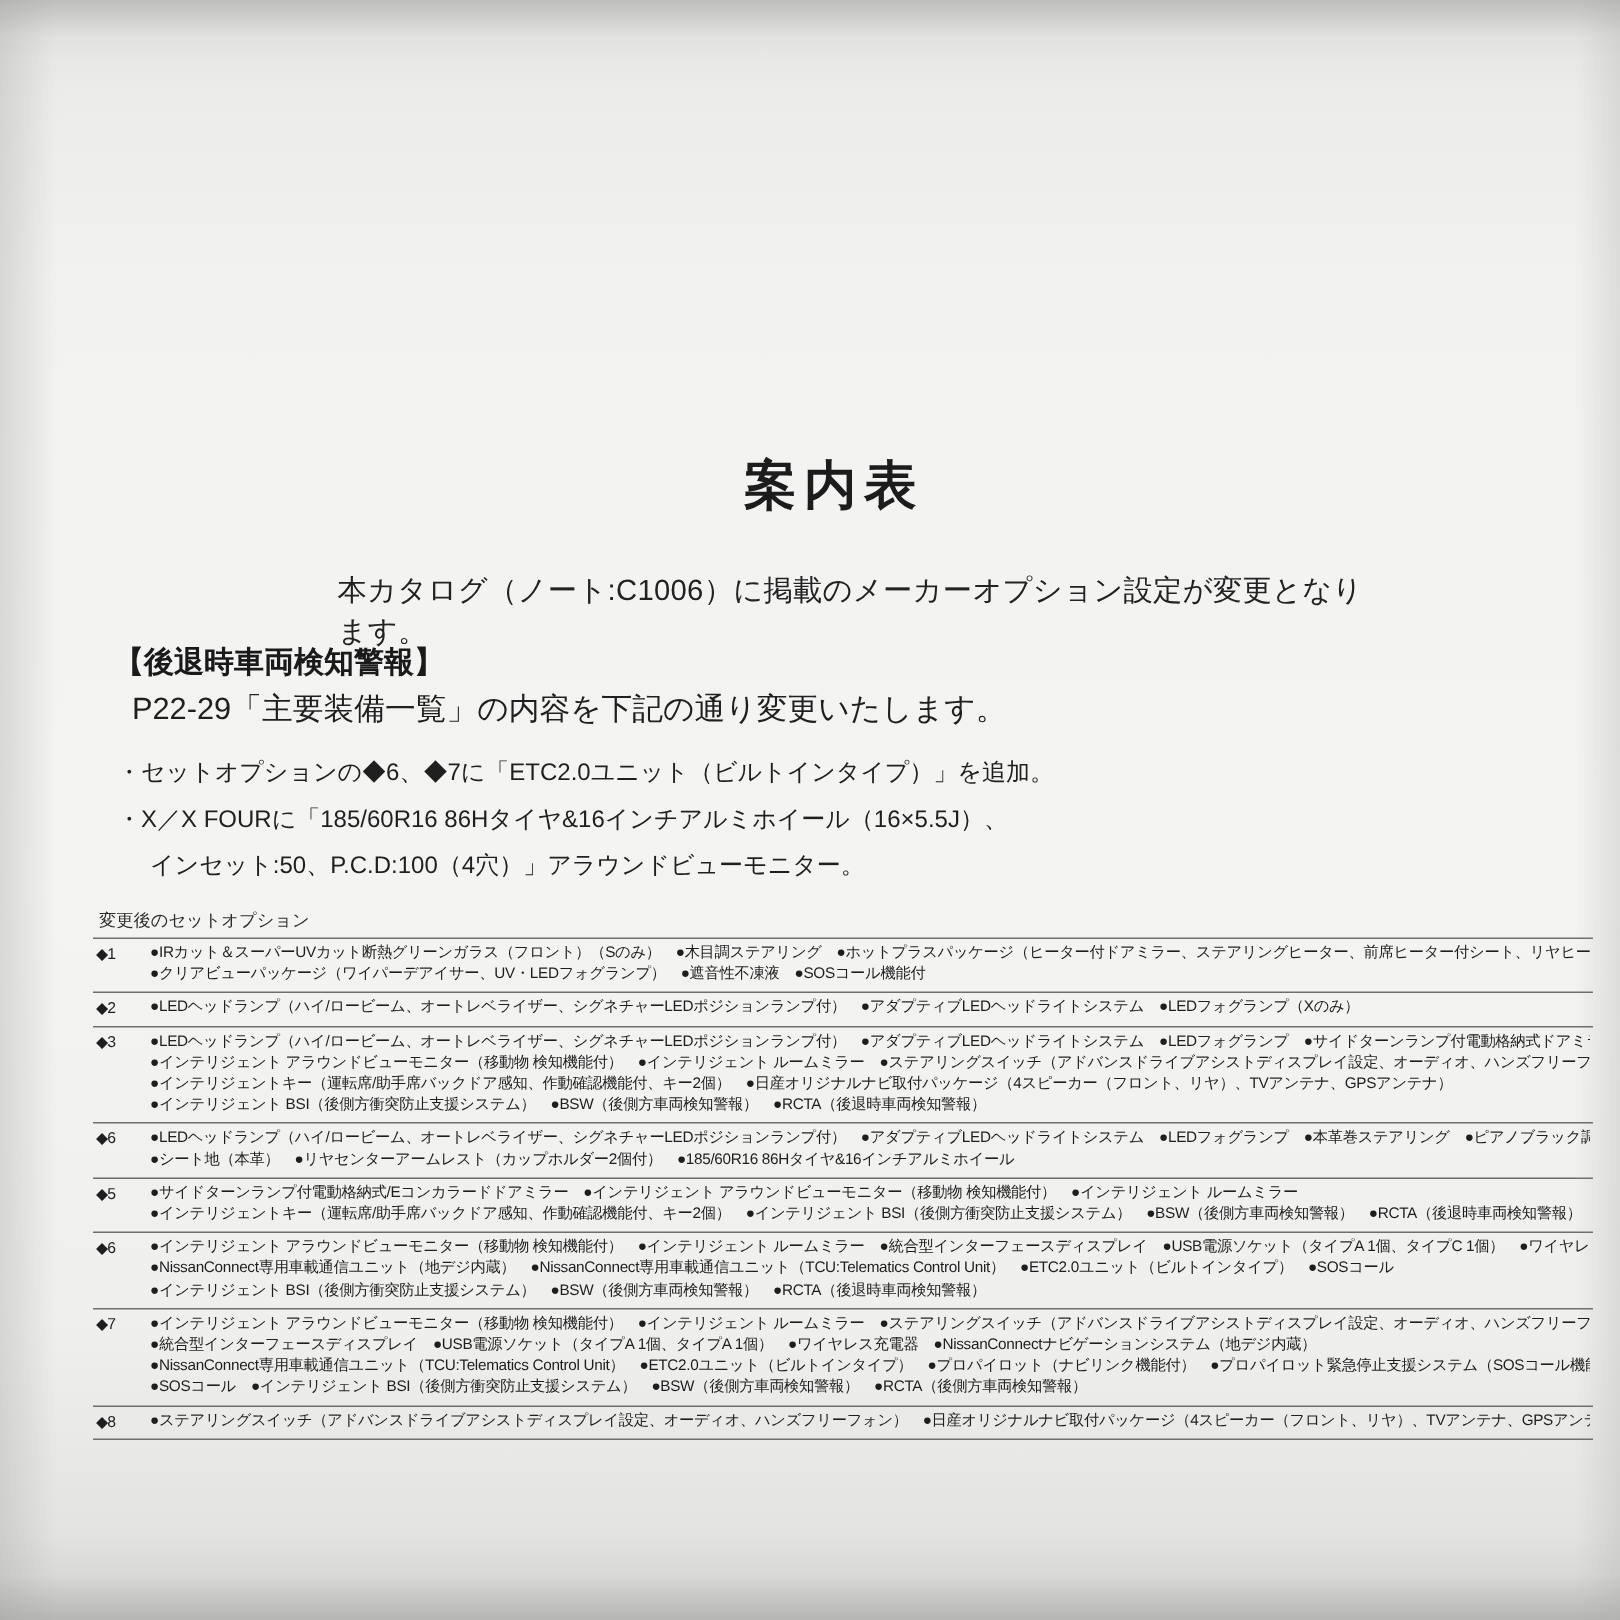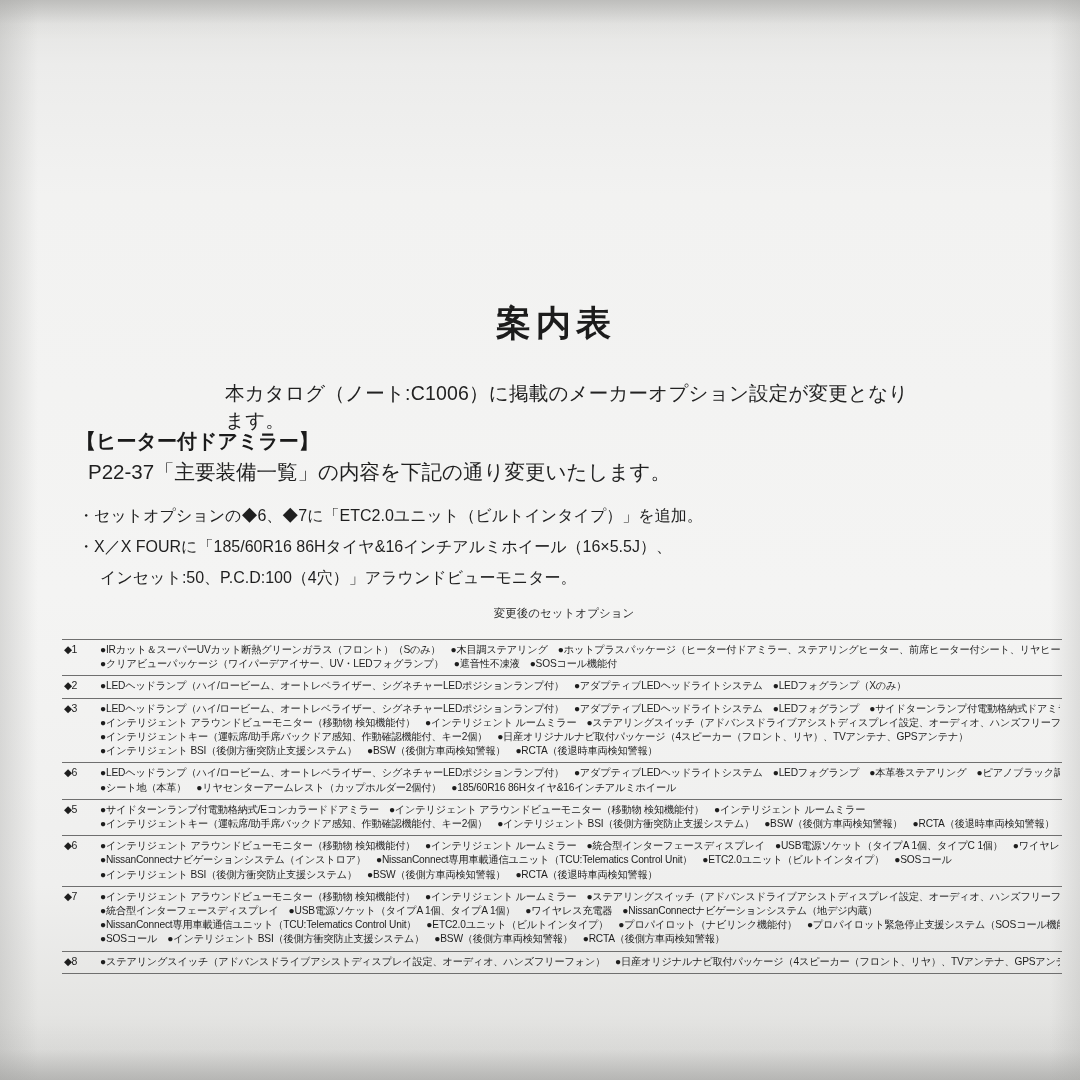--- a/index.html
+++ b/index.html
@@ -106,23 +106,22 @@
   
   .table-wrap {
     position: absolute;
     left: 62px;
     top: 606px;
     width: 1000px;
   }
   .table-caption {
     font-size: 11.5px;
     color: #2b2b2b;
-    margin-bottom: 18px;
+    margin-bottom: 4px;
     padding-left: 4px;
-    text-align: center;
   }
   table.opt {
     border-collapse: collapse;
     width: 1000px;
     table-layout: fixed;
   }
   table.opt td {
     border-top: 1px solid #6f6f6f;
     border-bottom: 1px solid #6f6f6f;
     vertical-align: top;
@@ -154,23 +153,23 @@
   <div class="sheet-shadow-bottom"></div>
   <div class="sheet-shadow-left"></div>
   <div class="sheet-shadow-right"></div>
 
   <div class="content">
 
     <div class="doc-title">案内表</div>
 
     <div class="intro">本カタログ（ノート:C1006）に掲載のメーカーオプション設定が変更となります。</div>
 
-    <div class="section-head">【ヒーター付ドアミラー】</div>
-
-    <div class="para1">P22-37「主要装備一覧」の内容を下記の通り変更いたします。</div>
+    <div class="section-head">【後退時車両検知警報】</div>
+
+    <div class="para1">P22-29「主要装備一覧」の内容を下記の通り変更いたします。</div>
 
     <div class="bullet-block">
       <div class="bullet-line">・セットオプションの◆6、◆7に「ETC2.0ユニット（ビルトインタイプ）」を追加。</div>
       <div class="bullet-line">・X／X FOURに「185/60R16 86Hタイヤ&amp;16インチアルミホイール（16×5.5J）、</div>
       <div class="bullet-line indent">インセット:50、P.C.D:100（4穴）」アラウンドビューモニター。</div>
     </div>
 
     <div class="table-wrap">
       <div class="table-caption">変更後のセットオプション</div>
       <table class="opt">
@@ -208,21 +207,21 @@
             <td class="code">◆5</td>
             <td class="body">
               <span class="ln">●サイドターンランプ付電動格納式/Eコンカラードドアミラー　●インテリジェント アラウンドビューモニター（移動物 検知機能付）　●インテリジェント ルームミラー</span>
               <span class="ln">●インテリジェントキー（運転席/助手席バックドア感知、作動確認機能付、キー2個）　●インテリジェント BSI（後側方衝突防止支援システム）　●BSW（後側方車両検知警報）　●RCTA（後退時車両検知警報）　●◆8との同時装着はできません。</span>
             </td>
           </tr>
           <tr>
             <td class="code">◆6</td>
             <td class="body">
               <span class="ln">●インテリジェント アラウンドビューモニター（移動物 検知機能付）　●インテリジェント ルームミラー　●統合型インターフェースディスプレイ　●USB電源ソケット（タイプA 1個、タイプC 1個）　●ワイヤレス充電器</span>
-              <span class="ln">●NissanConnectナビゲーションシステム（インストロア）　●NissanConnect専用車載通信ユニット（TCU:Telematics Control Unit）　●ETC2.0ユニット（ビルトインタイプ）　●SOSコール</span>
+              <span class="ln">●NissanConnect専用車載通信ユニット（地デジ内蔵）　●NissanConnect専用車載通信ユニット（TCU:Telematics Control Unit）　●ETC2.0ユニット（ビルトインタイプ）　●SOSコール</span>
               <span class="ln">●インテリジェント BSI（後側方衝突防止支援システム）　●BSW（後側方車両検知警報）　●RCTA（後退時車両検知警報）</span>
             </td>
           </tr>
           <tr>
             <td class="code">◆7</td>
             <td class="body">
               <span class="ln">●インテリジェント アラウンドビューモニター（移動物 検知機能付）　●インテリジェント ルームミラー　●ステアリングスイッチ（アドバンスドライブアシストディスプレイ設定、オーディオ、ハンズフリーフォン、プロパイロット）</span>
               <span class="ln">●統合型インターフェースディスプレイ　●USB電源ソケット（タイプA 1個、タイプA 1個）　●ワイヤレス充電器　●NissanConnectナビゲーションシステム（地デジ内蔵）</span>
               <span class="ln">●NissanConnect専用車載通信ユニット（TCU:Telematics Control Unit）　●ETC2.0ユニット（ビルトインタイプ）　●プロパイロット（ナビリンク機能付）　●プロパイロット緊急停止支援システム（SOSコール機能付）</span>
               <span class="ln">●SOSコール　●インテリジェント BSI（後側方衝突防止支援システム）　●BSW（後側方車両検知警報）　●RCTA（後側方車両検知警報）</span>

